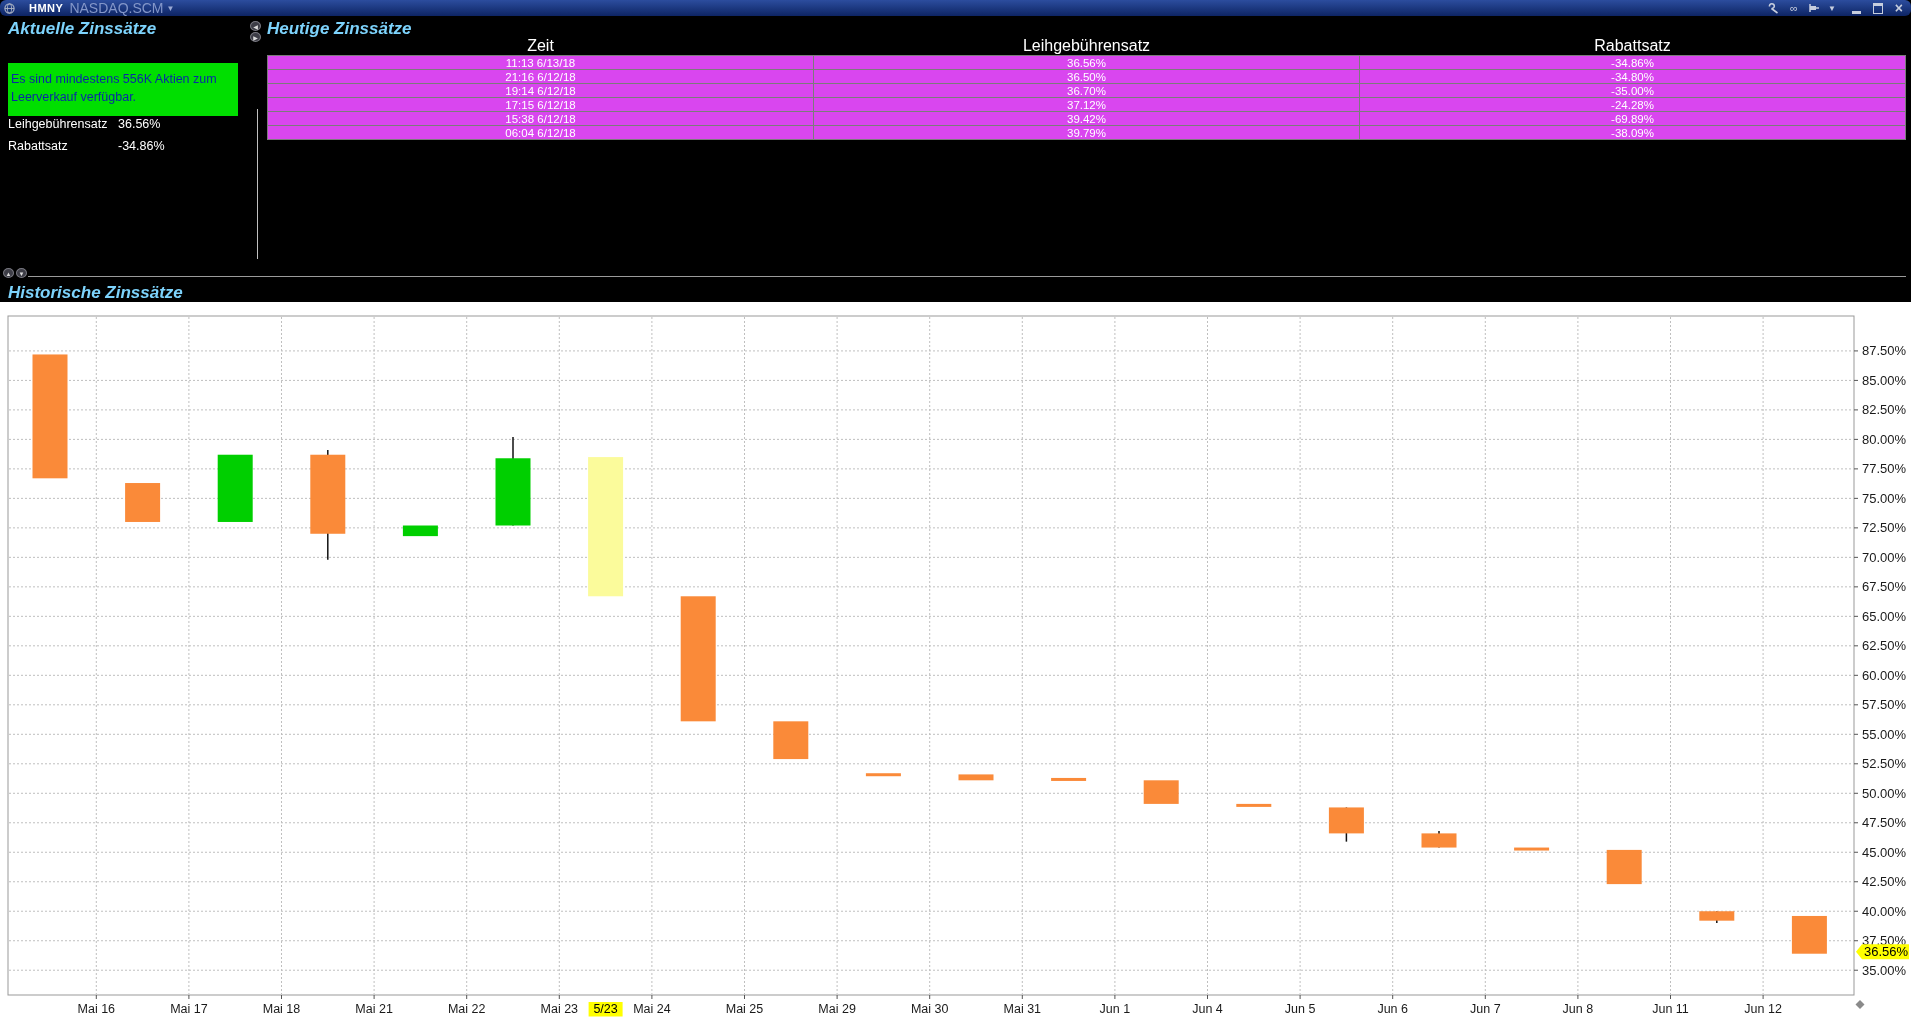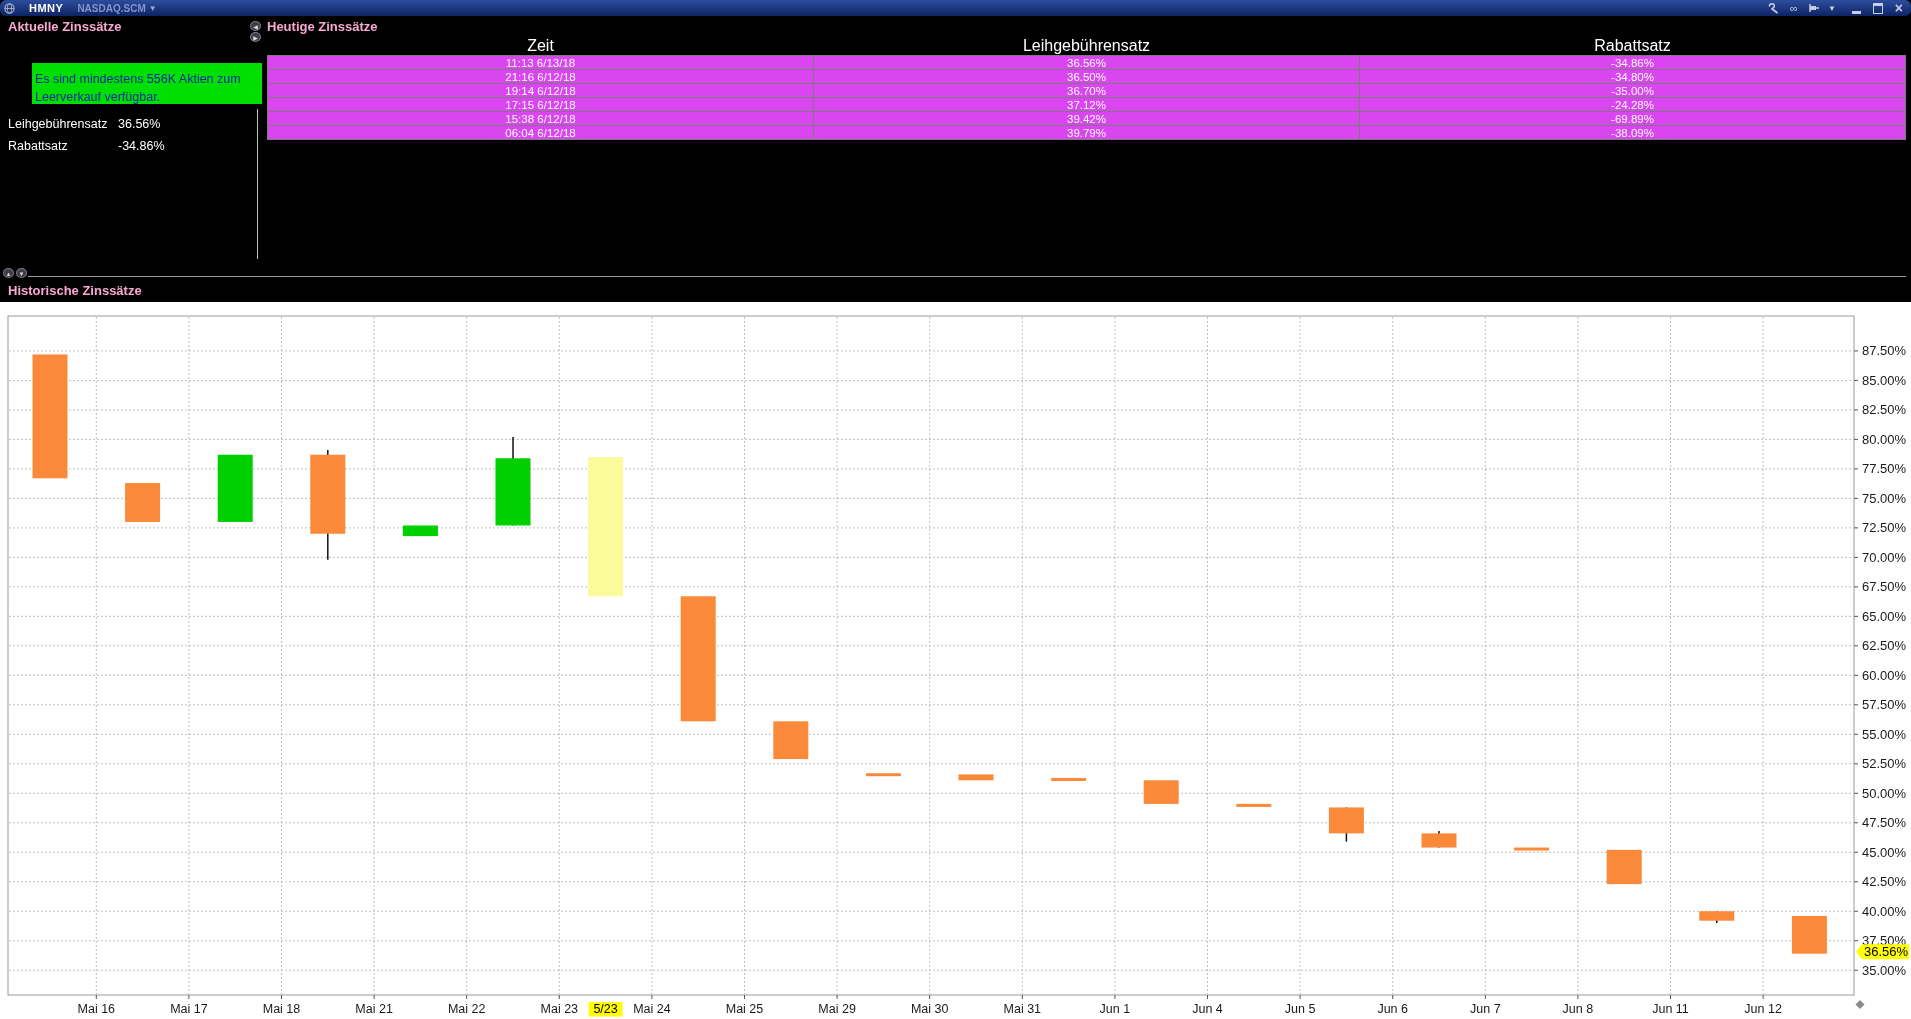--- a/index.html
+++ b/index.html
@@ -5,33 +5,33 @@
   html,body{margin:0;padding:0;background:#000;}
   #app{position:relative;width:1911px;height:1019px;overflow:hidden;
        font-family:"Liberation Sans",sans-serif;background:#000;}
   .abs{position:absolute;}
 
   
   #titlebar{left:0;top:0;width:1911px;height:16px;
     background:linear-gradient(#2c4d9e,#0d2463);display:flex;align-items:center;border-radius:6px;}
   #titlebar .win-icon{width:11px;height:11px;margin-left:4px;}
   #titlebar .sym{color:#fff;font-weight:bold;font-size:11px;margin-left:14px;letter-spacing:.5px;}
-  #titlebar .exch{color:#8396c9;font-weight:bold;font-size:10px;margin-left:14px;}
+  #titlebar .exch{color:#8396c9;font-weight:normal;font-size:14px;margin-left:6px;}
   #titlebar .caret{color:#9aa9d4;font-size:8px;margin-left:3px;}
   #titlebar .spacer{flex:1;}
   #titlebar .tb-ico{color:#c7cede;font-size:11px;margin:0 5px;line-height:14px;}
   .btn-min{display:inline-block;width:9px;height:8px;border-bottom:3px solid #c7cede;margin:0 6px;}
   .btn-restore{display:inline-block;width:8px;height:7px;border:1.5px solid #c7cede;
     border-top-width:3px;margin:0 6px;background:transparent;}
   .btn-close{color:#c7cede;font-size:14px;font-weight:bold;line-height:12px;margin:0 8px 0 6px;}
 
   
-  .panel-title{color:#f9a8d4;font-weight:bold;font-size:13px;white-space:nowrap;}
-  #avail-box{left:8px;top:63px;width:230px;height:41px;background:#00df00;
-    box-sizing:border-box;padding:7px 3px 0 3px;margin-left:24px;}
+  .panel-title{color:#7dd3fc;font-weight:bold;font-size:17px;white-space:nowrap;font-style:italic;}
+  #avail-box{left:8px;top:63px;width:230px;height:53px;background:#00df00;
+    box-sizing:border-box;padding:7px 3px 0 3px;}
   #avail-box div{color:#0a2aa4;font-size:12.5px;line-height:18px;white-space:nowrap;}
   .kv-label{color:#fff;font-size:12.5px;}
   .kv-value{color:#fff;font-size:12.5px;}
 
   .mini-btn{width:11px;height:10px;border-radius:50%;background:#3d3d46;border:1px solid #77777f;
     color:#ddd;font-size:6px;line-height:10px;text-align:center;box-sizing:border-box;cursor:default;}
 
   #rates-table{left:267px;top:37px;width:1639px;border-collapse:collapse;table-layout:fixed;}
   #rates-table th{color:#fff;font-weight:normal;font-size:16px;height:13px;padding:0;text-align:center;}
   #rates-table td{color:#fff;font-size:11.5px;height:13px;padding:0;text-align:center;

